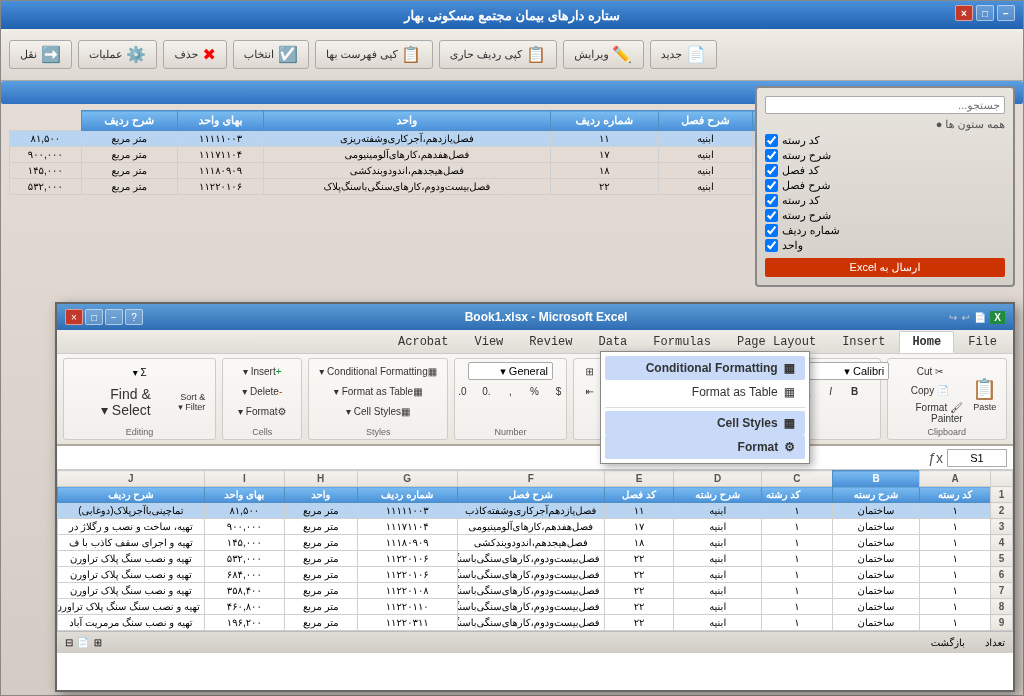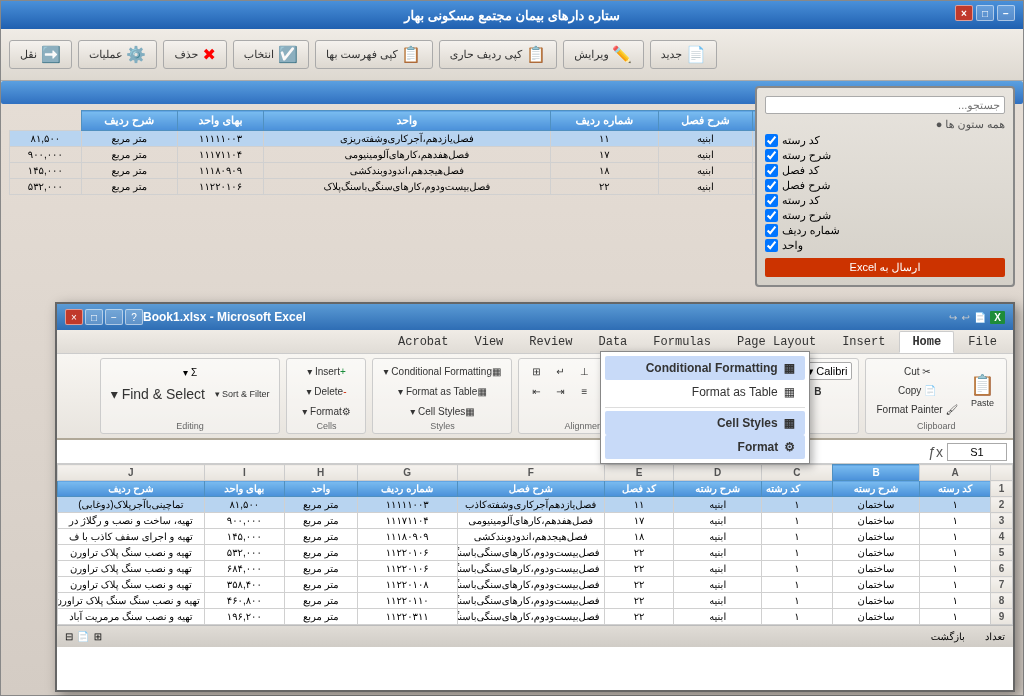--- a/index.html
+++ b/index.html
@@ -60,21 +60,21 @@
       background: white; border: 2px solid #666;
       box-shadow: 4px 4px 12px rgba(0,0,0,0.4);
     }
 
     .excel-titlebar {
       background: linear-gradient(to bottom, #5b9bd5, #2e6db4);
       height: 26px; display: flex; align-items: center; padding: 0 8px;
       color: white; font-size: 12px;
     }
 
-    .excel-titlebar .title { flex: 1; text-align: left; font-weight: bold; }
+    .excel-titlebar .title { flex: 1; text-align: center; font-weight: bold; }
 
     .excel-titlebar .win-btns { display: flex; gap: 2px; }
     .win-btn {
       width: 18px; height: 16px; border: 1px solid rgba(255,255,255,0.5);
       border-radius: 2px; font-size: 10px; display: flex; align-items: center;
       justify-content: center; cursor: pointer; color: white;
       background: rgba(255,255,255,0.2);
     }
     .win-btn.close { background: #c0392b; }
 
@@ -412,20 +412,33 @@
           <div class="ribbon-small-btn">≡</div>
           <div class="ribbon-small-btn">≡</div>
           <div class="ribbon-small-btn">≡</div>
           <div class="ribbon-small-btn">⇥</div>
           <div class="ribbon-small-btn">⇤</div>
         </div>
       </div>
       <div class="ribbon-group-label">Alignment</div>
     </div>
 
+    <div class="ribbon-group" style="min-width:90px;">
+      <div class="ribbon-group-content" style="flex-direction:column;gap:2px;">
+        <div class="font-box" style="width:85px;">General ▾</div>
+        <div style="display:flex;gap:2px;">
+          <div class="ribbon-small-btn">$</div>
+          <div class="ribbon-small-btn">%</div>
+          <div class="ribbon-small-btn">,</div>
+          <div class="ribbon-small-btn">.0</div>
+          <div class="ribbon-small-btn">0.</div>
+        </div>
+      </div>
+      <div class="ribbon-group-label">Number</div>
+    </div>
 
     <div class="ribbon-group" style="min-width:140px;">
       <div class="ribbon-group-content" style="flex-direction:column;gap:2px;">
         <div class="ribbon-small-btn" style="font-size:10px;">
           <span>▦</span> Conditional Formatting ▾
         </div>
         <div class="ribbon-small-btn" style="font-size:10px;">
           <span>▦</span> Format as Table ▾
         </div>
         <div class="ribbon-small-btn" style="font-size:10px;">

